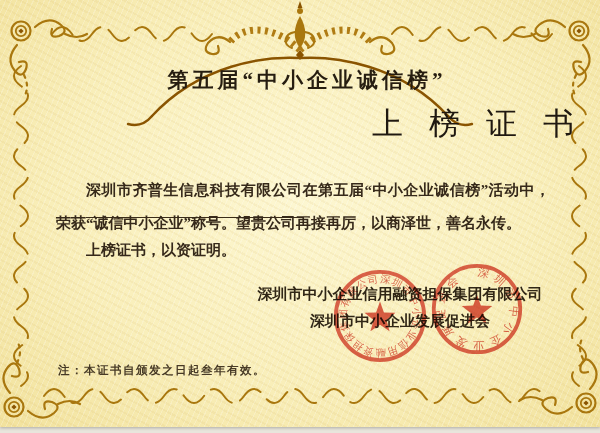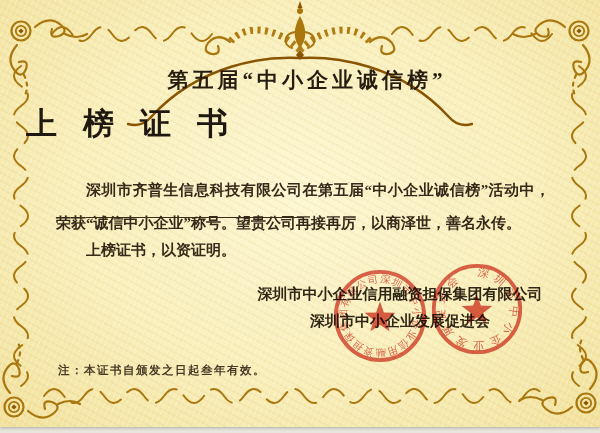--- a/index.html
+++ b/index.html
@@ -16,22 +16,22 @@
       radial-gradient(ellipse at 50% 45%, #fdf7d2 0%, #f9efbb 55%, #f2e29d 100%);
     box-shadow:0 1px 3px rgba(0,0,0,0.25);
   }
   .ornaments{position:absolute;left:0;top:0;z-index:1;}
   .textlayer{position:absolute;left:0;top:0;width:600px;height:427px;z-index:2;color:#2b2114;}
   .title1{
     position:absolute;top:66px;left:7px;width:100%;text-align:center;
     font-size:21px;font-weight:bold;letter-spacing:4px;color:#261d10;
   }
   .title2{
-    position:absolute;top:103px;left:0;width:100%;text-align:left;
-    font-size:31px;font-weight:bold;letter-spacing:26px;text-indent:26px;color:#1f1810;
+    position:absolute;top:103px;left:0;width:100%;text-align:right;
+    font-size:31px;font-weight:normal;letter-spacing:26px;text-indent:26px;color:#1f1810;
   }
   .body-p1{
     position:absolute;top:174px;left:56px;width:494px;
     font-size:15px;font-weight:bold;line-height:33px;color:#36291a;
     text-align:justify;text-indent:2em;margin:0;
   }
   .company{border-bottom:1.5px solid #3a2c18;padding-bottom:19px;}
   .body-p2{
     position:absolute;top:241px;left:56px;width:494px;
     font-size:15px;font-weight:bold;color:#36291a;text-indent:2em;margin:0;

